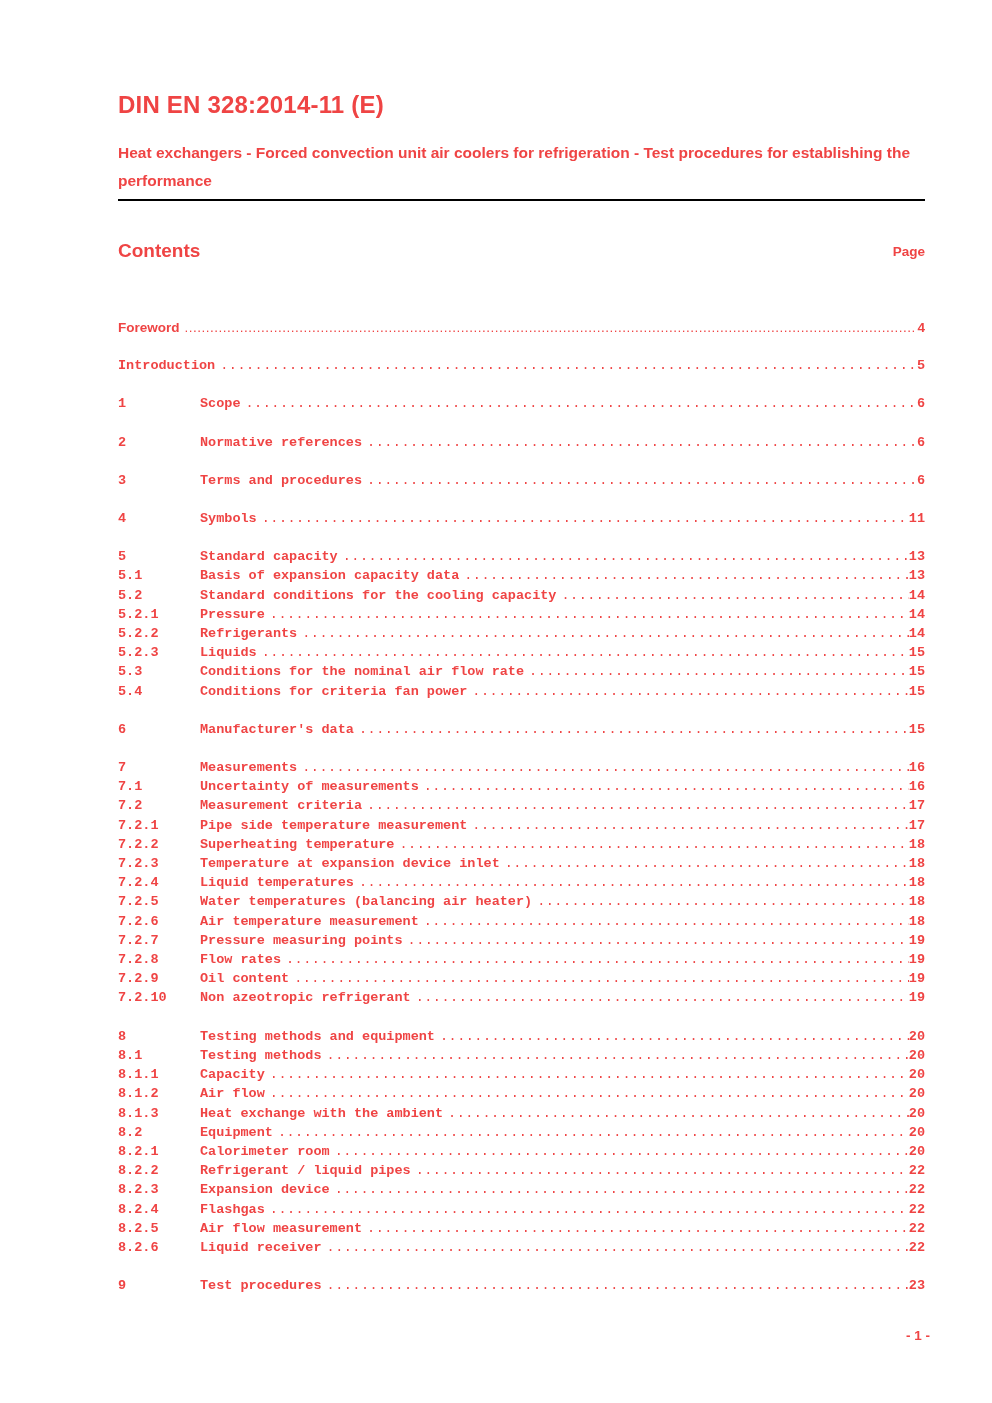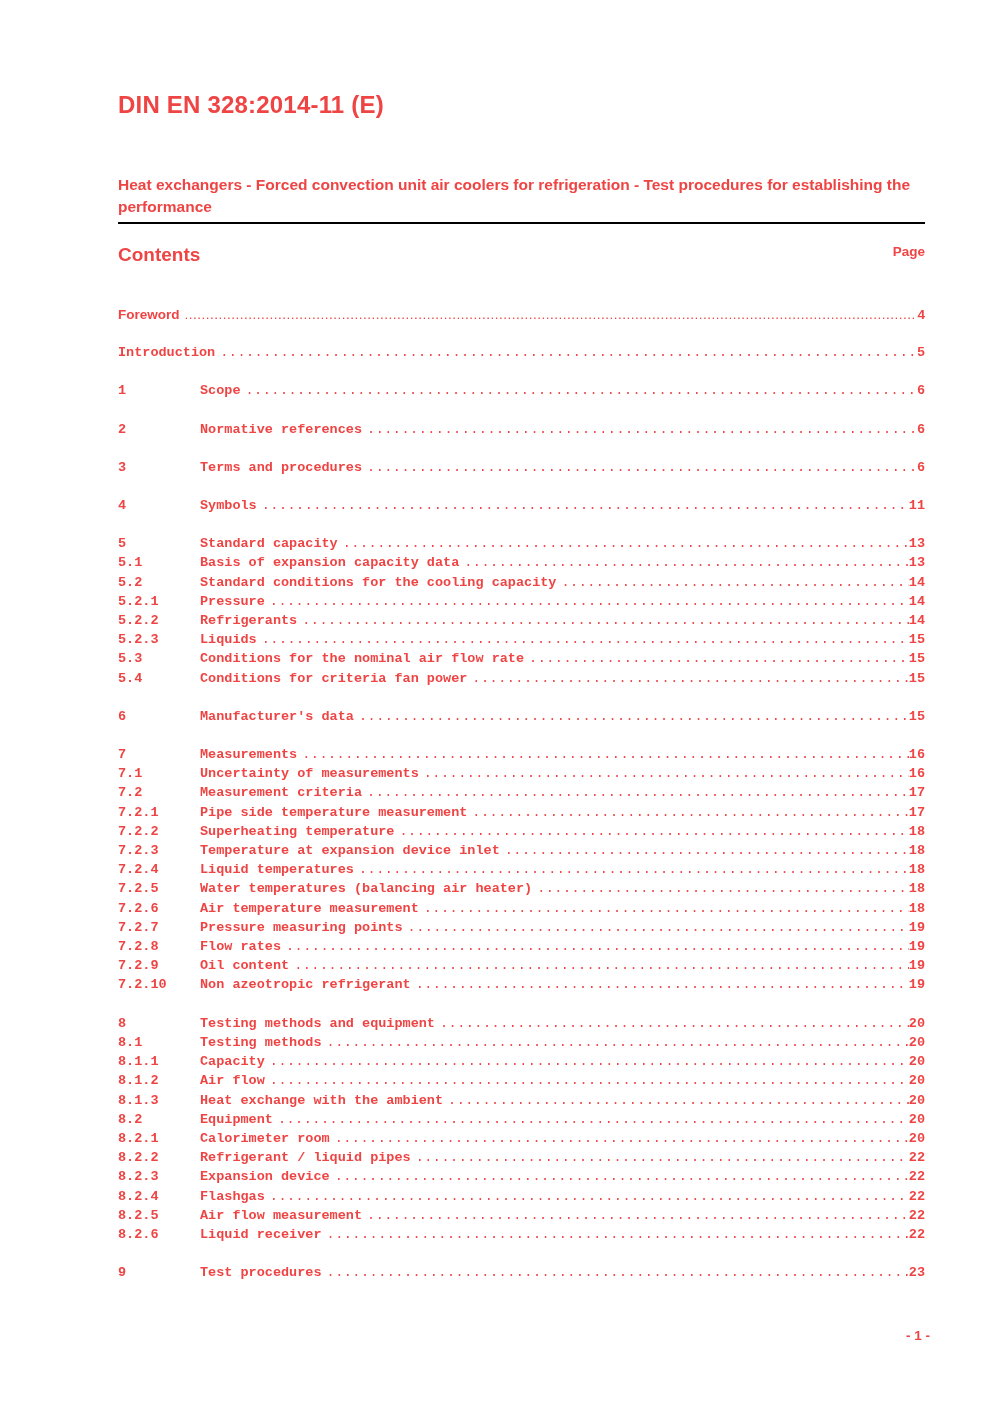--- a/index.html
+++ b/index.html
@@ -21,44 +21,44 @@
     padding: 0 67px 0 118px;
   }
   .doc-number {
     margin-top: 91px;
     font-size: 24px;
     font-weight: bold;
     letter-spacing: 0.2px;
     line-height: 28px;
   }
   .doc-title {
-    margin-top: 55px;
+    margin-top: 20px;
     font-size: 15.5px;
     font-weight: bold;
-    line-height: 22px;
+    line-height: 28px;
     padding-bottom: 4px;
     border-bottom: 2px solid #000000;
   }
   .contents-row {
-    margin-top: 20px;
+    margin-top: 39px;
     display: flex;
     justify-content: space-between;
-    align-items: flex-start;
+    align-items: center;
     gap: 31px;
   }
   .contents-heading {
     font-size: 19px;
     font-weight: bold;
   }
   .page-col-label {
     font-size: 13.5px;
     font-weight: bold;
   }
   .toc-list {
-    margin-top: 39px;
+    margin-top: 56px;
   }
   .toc-group + .toc-group {
     margin-top: 19px;
     font-family: Liberation Mono, monospace;
   }
   .toc-row {
     display: flex;
     align-items: baseline;
     font-size: 13.5px;
     font-weight: bold;

